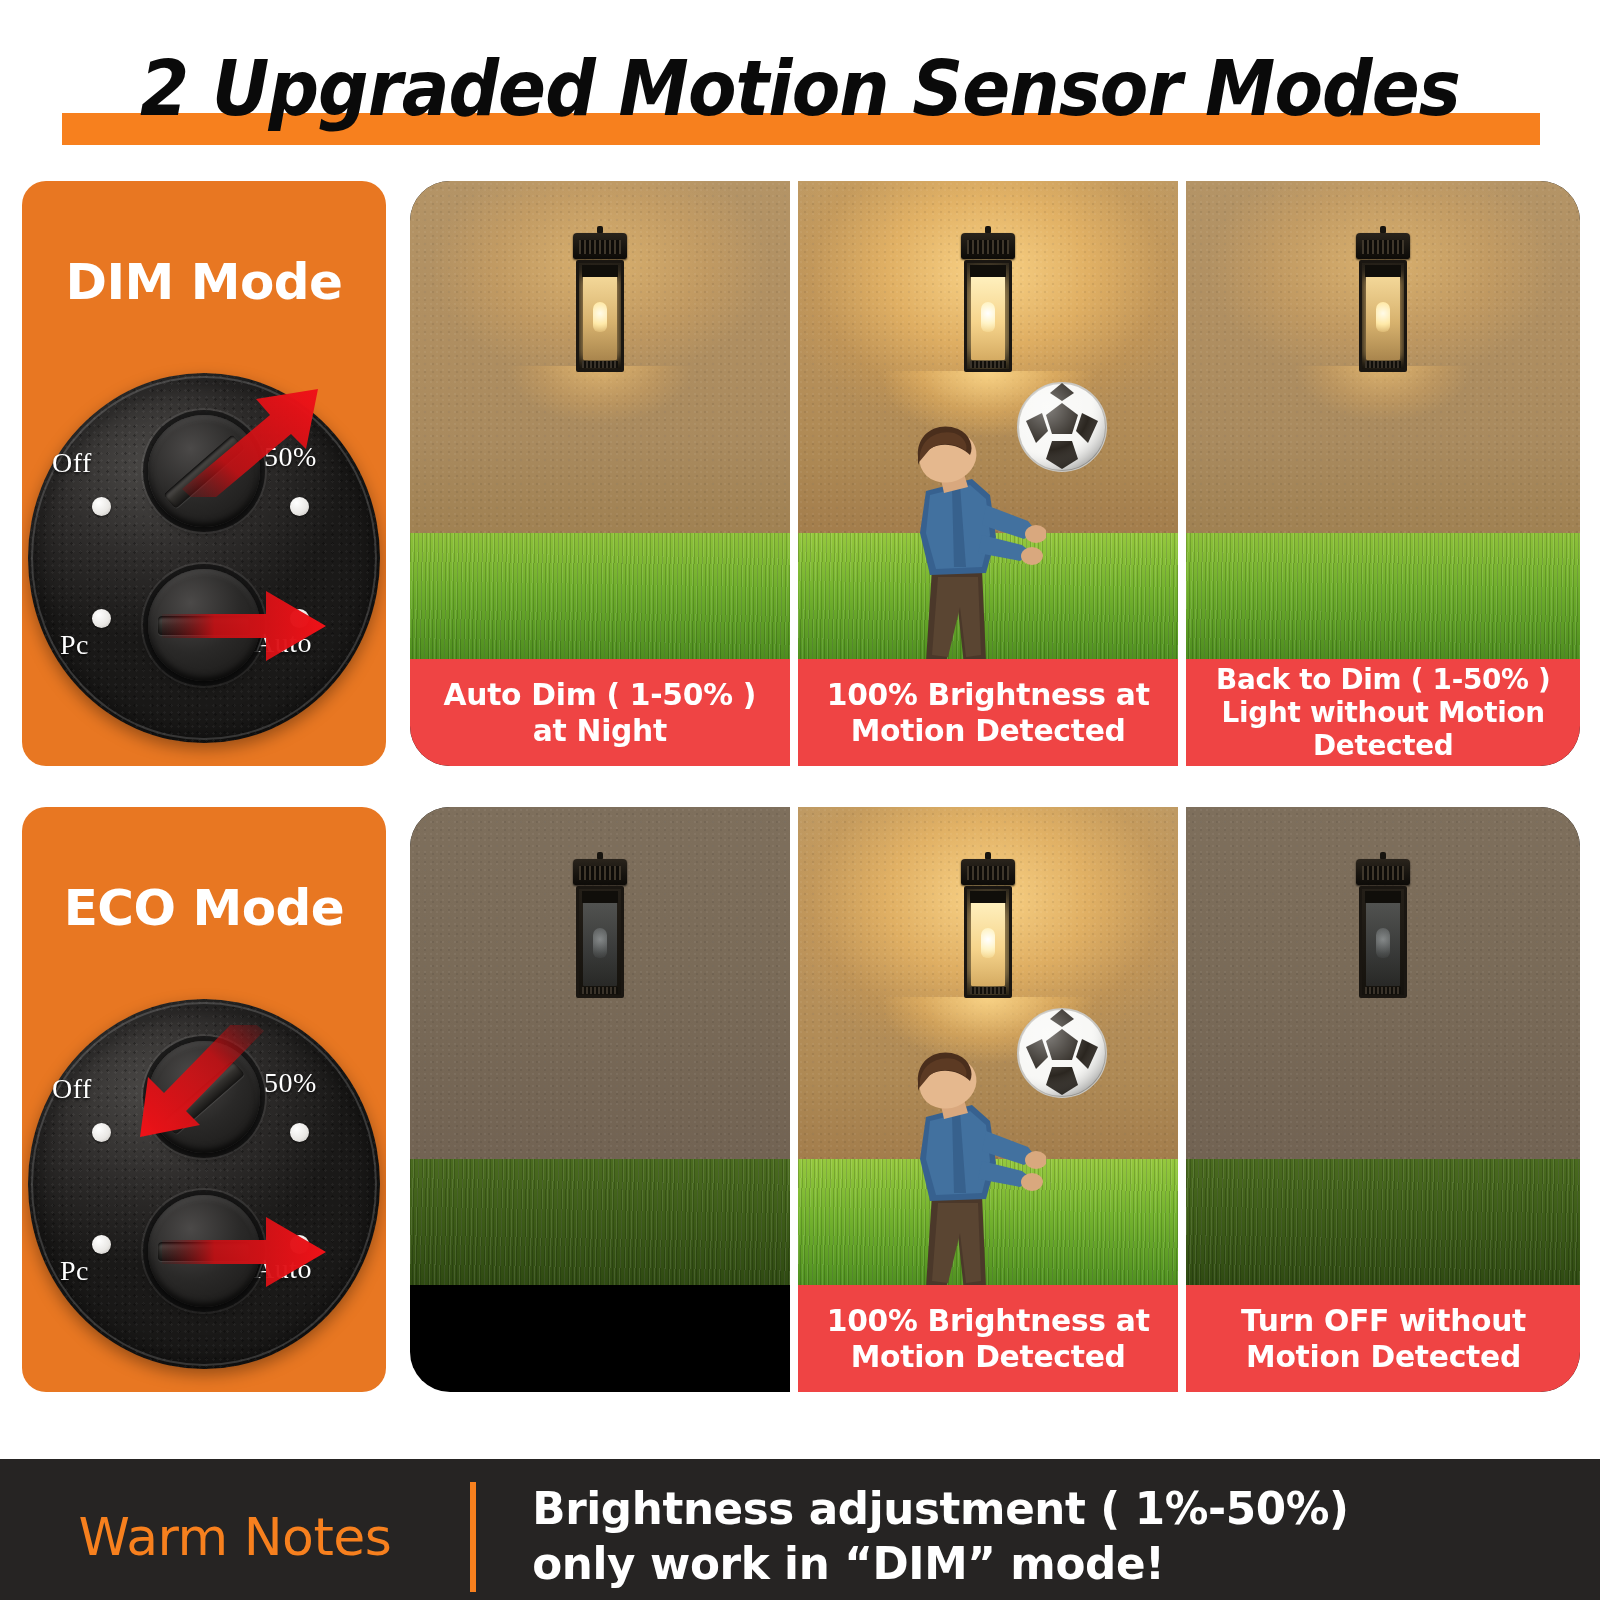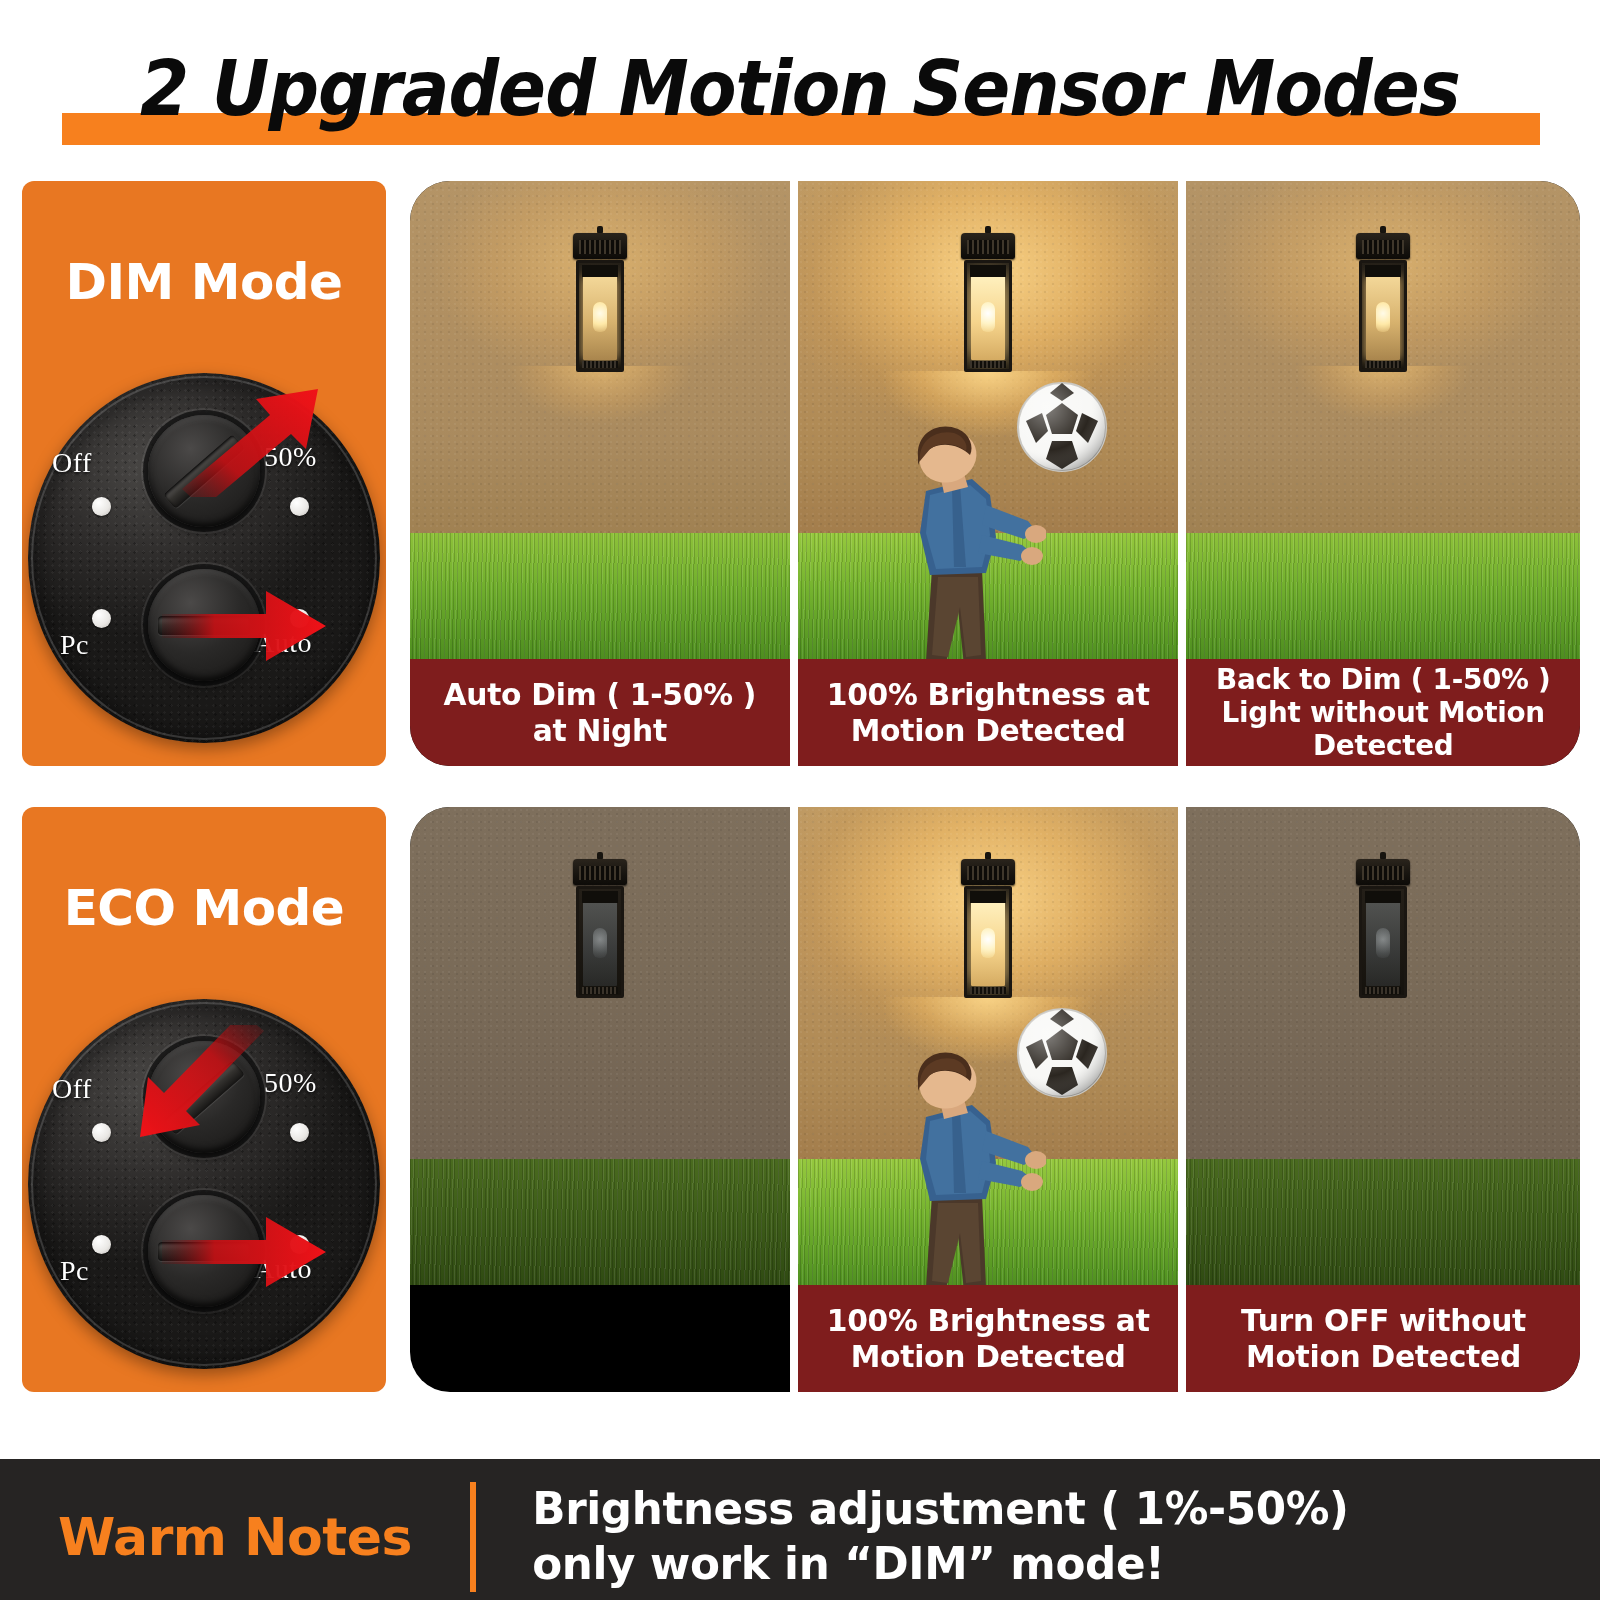--- a/index.html
+++ b/index.html
@@ -36,21 +36,21 @@
 
   
   .rows { position: absolute; left: 0; top: 166px; width: 1600px; }
   .row { position: relative; width: 1600px; height: 592px; margin-bottom: 34px; }
 
   
   .mode-card {
     position: absolute; left: 22px; top: 0;
     width: 364px; height: 585px;
     background: #E87722;
-    border-radius: 12px;
+    border-radius: 24px;
     overflow: hidden;
   }
   .mode-title {
     position: absolute; left: 0; top: 72px; width: 364px;
     text-align: center;
     color: #ffffff;
     font-family: "DejaVu Sans", sans-serif;
     font-size: 50px;
     font-weight: bold;
     letter-spacing: -0.5px;
@@ -259,21 +259,21 @@
     background: radial-gradient(ellipse 50% 50% at 50% 0%, rgba(255,218,140,0.85) 0%, rgba(255,198,105,0.32) 48%, rgba(0,0,0,0) 78%);
   }
 
   
   .boy { position:absolute; z-index:6; }
   .ball { position:absolute; z-index:7; }
 
   
   .caption {
     position: absolute; left: 0; bottom: 0; width: 100%; height: 107px;
-    background: #7f1d1d;
+    background: #ef4444;
     display: flex; align-items: center; justify-content: center;
     padding: 0 8px;
   }
   .caption span {
     color: #ffffff;
     font-family: "DejaVu Sans", sans-serif;
     font-size: 31px;
     font-weight: bold;
     line-height: 1.14;
     text-align: center;
@@ -286,21 +286,21 @@
   .notes {
     position: absolute; left: 0; bottom: 0; width: 1600px; height: 156px;
     background: #262423;
     display: flex; align-items: center;
   }
   .notes-label {
     width: 470px; text-align: center;
     color: #F7801E;
     font-family: "DejaVu Sans", sans-serif;
     font-size: 52px;
-    font-weight: bold;
+    font-weight: normal;
     letter-spacing: -0.5px;
     white-space: nowrap;
   }
   .notes-divider {
     width: 6px; height: 110px; background: #F7801E; flex: 0 0 6px;
   }
   .notes-body {
     flex: 1; padding-left: 58px; padding-right: 30px;
     color: #ffffff;
     font-family: "DejaVu Sans", sans-serif;

